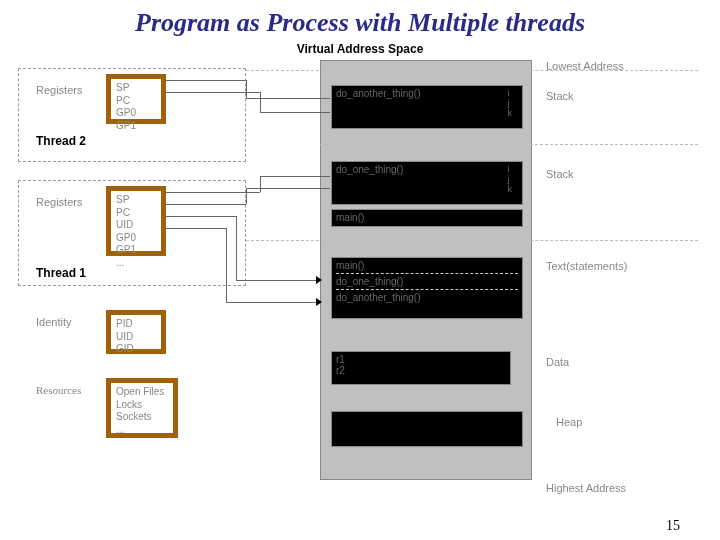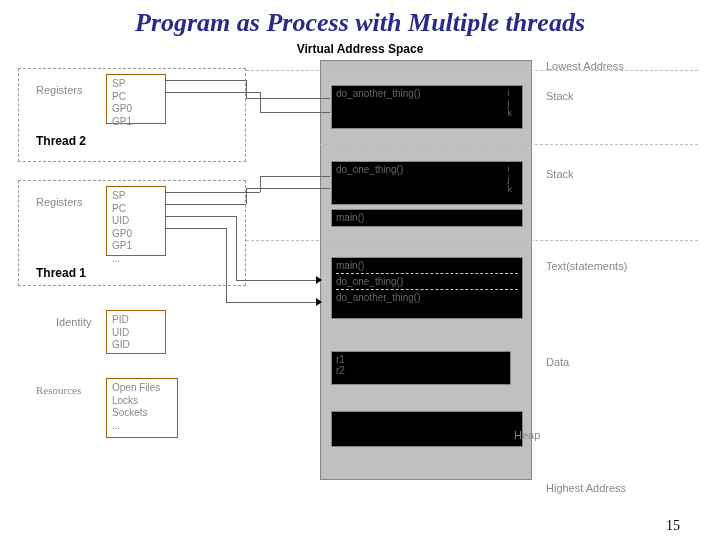--- a/index.html
+++ b/index.html
@@ -1,20 +1,20 @@
 <!DOCTYPE html>
 <html><head>
 <meta charset="utf-8">
 <style>
   * { box-sizing: border-box; margin: 0; padding: 0; }
   body { width: 720px; height: 540px; font-family: Arial, sans-serif; background: #fff; position: relative; overflow: hidden; }
   .title { font-family: "Times New Roman", serif; font-style: italic; font-weight: bold; font-size: 26px; color: #2a2a88; text-align: center; padding: 8px 16px 4px; }
   .subtitle { font-size: 12px; font-weight: bold; text-align: center; color: #000; margin-bottom: 4px; }
   .diagram { position: relative; width: 720px; height: 470px; }
-  .box { position: absolute; border: 1px solid #a16207; background: #fff; font-size: 10px; color: #888; padding: 3px 5px; line-height: 1.25; }
+  .box { position: absolute; border: 5px solid #a16207; background: #fff; font-size: 10px; color: #888; padding: 3px 5px; line-height: 1.25; }
   .label { position: absolute; font-size: 11px; color: #888; }
   .bold-label { font-weight: bold; color: #000; font-size: 12px; }
   .dashed-box { position: absolute; border: 1px dashed #999; }
   .vas { position: absolute; background: #c0c0c0; border: 1px solid #888; }
   .vas-inner { position: absolute; background: #000000; border: 1px solid #888; font-size: 10px; color: #666; padding: 2px 4px; }
   .line { position: absolute; background: #666; }
   .arrowhead { position: absolute; width: 0; height: 0; border-top: 4px solid transparent; border-bottom: 4px solid transparent; border-left: 6px solid #000; }
   .page-num { position: absolute; bottom: 6px; right: 40px; font-size: 14px; font-family: "Times New Roman", serif; color: #000; }
 </style>
 </head>
@@ -40,21 +40,21 @@
   <div class="box" style="left:106px; top:126px; width:60px; height:70px;">
     <div>SP</div>
     <div>PC</div>
     <div>UID</div>
     <div>GP0</div>
     <div>GP1</div>
     <div>...</div>
   </div>
   <div class="label bold-label" style="left:36px; top:206px;">Thread 1</div>
 
-  <div class="label" style="left:36px; top:256px;margin-left:20px;">Identity</div>
+  <div class="label" style="left:36px; top:256px;">Identity</div>
   <div class="box" style="left:106px; top:250px; width:60px; height:44px;">
     <div>PID</div>
     <div>UID</div>
     <div>GID</div>
   </div>
 
   <div class="label" style="left:36px; top:324px;font-family:Liberation Serif, serif;">Resources</div>
   <div class="box" style="left:106px; top:318px; width:72px; height:60px;">
     <div>Open Files</div>
     <div>Locks</div>
@@ -99,21 +99,21 @@
     </div>
 
     <div class="vas-inner" style="left:10px; top:350px; width:192px; height:36px;"></div>
   </div>
 
   <div class="label" style="left:546px; top:0px;">Lowest Address</div>
   <div class="label" style="left:546px; top:30px;">Stack</div>
   <div class="label" style="left:546px; top:108px;">Stack</div>
   <div class="label" style="left:546px; top:200px;">Text(statements)</div>
   <div class="label" style="left:546px; top:296px;">Data</div>
-  <div class="label" style="left:514px; top:356px;margin-top:13px;">Heap</div>
+  <div class="label" style="left:556px; top:356px;">Heap</div>
   <div class="label" style="left:546px; top:422px;">Highest Address</div>
 
   <div class="dashed-box" style="left:246px; top:10px; width:452px; height:0; border:none; border-top:1px dashed #bbb;"></div>
   <div class="dashed-box" style="left:320px; top:84px; width:378px; height:0; border:none; border-top:1px dashed #bbb;"></div>
   <div class="dashed-box" style="left:246px; top:180px; width:452px; height:0; border:none; border-top:1px dashed #bbb;"></div>
 
   <div class="line" style="left:166px; top:20px; width:1px; height:1px;"></div>
   <div class="line" style="left:166px; top:20px; width:80px; height:1px;"></div>
   <div class="line" style="left:246px; top:20px; width:1px; height:18px;"></div>
   <div class="line" style="left:246px; top:38px; width:84px; height:1px;"></div>

